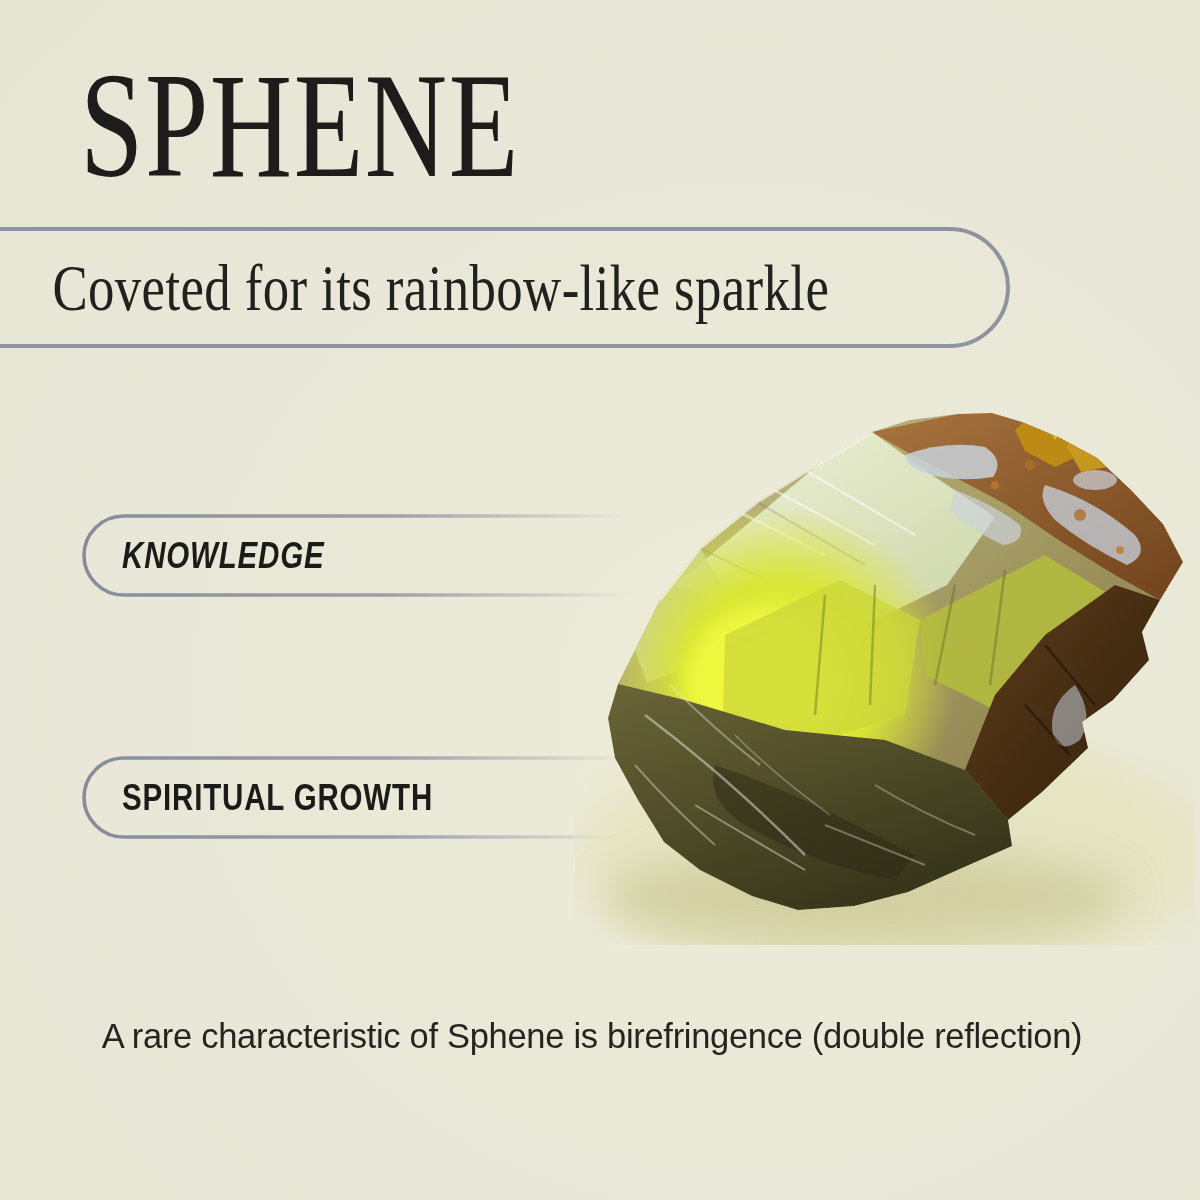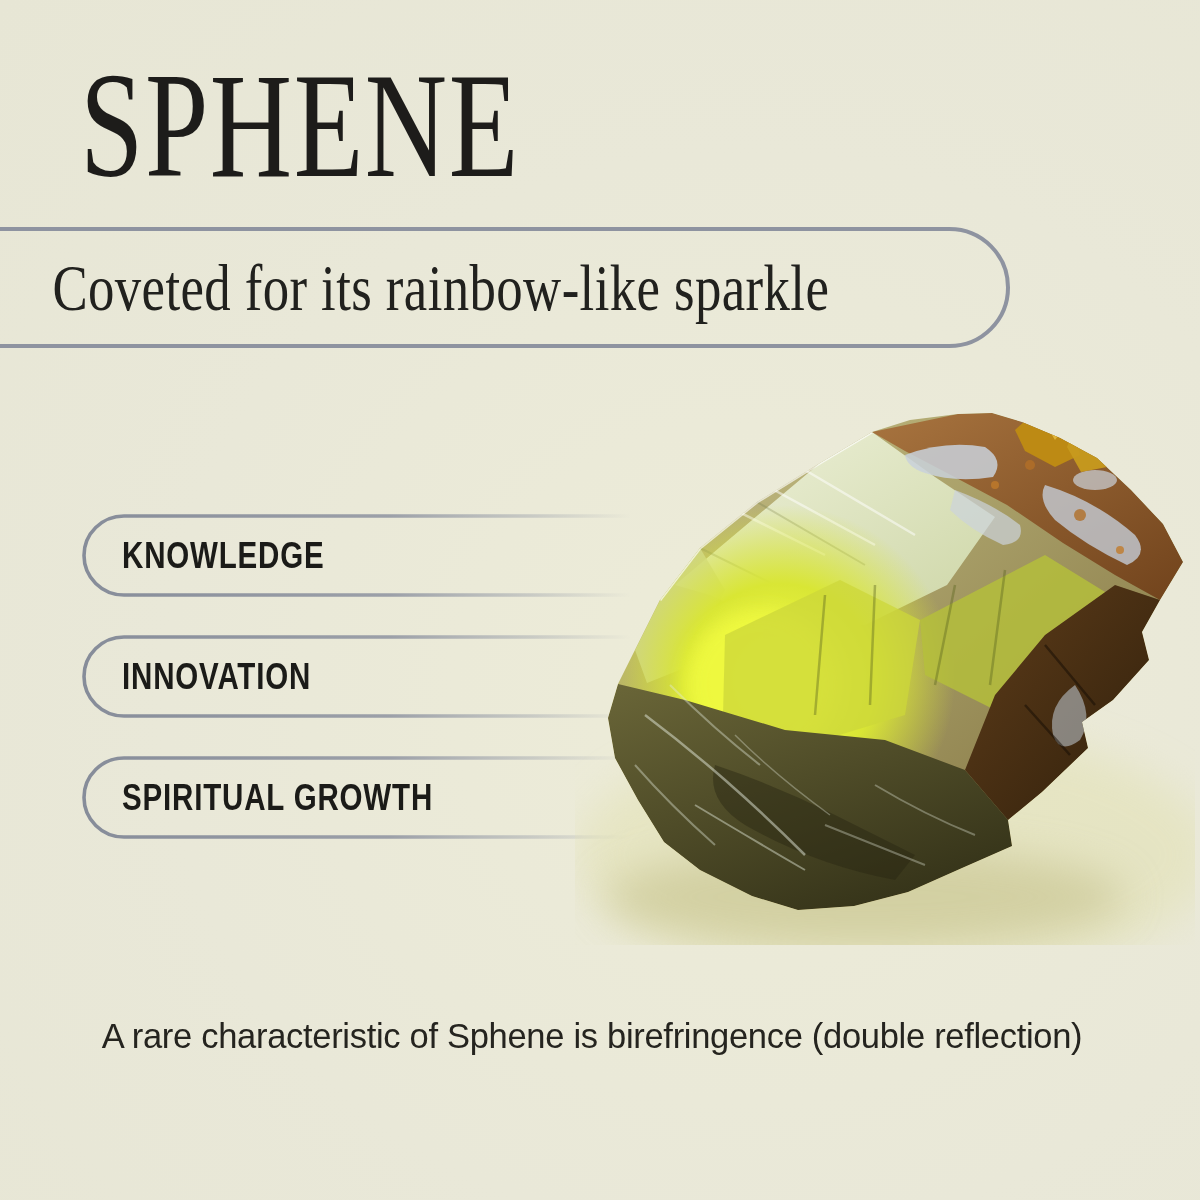--- a/index.html
+++ b/index.html
@@ -34,21 +34,21 @@
 
   
   .trait-pill{position:absolute;left:82px;width:560px;height:86px;}
   .trait-pill svg{position:absolute;inset:0;overflow:hidden;}
   .trait-label{
     position:absolute;left:40px;top:50%;transform:translateY(-50%) scaleX(0.82);
     transform-origin:left center;
     font-size:36px;font-weight:600;color:#1b1b18;letter-spacing:1px;
     white-space:nowrap;
   }
-  .pill-1{top:513px;}
+  .pill-1{top:513px;font-style:italic;}
   .pill-2{top:634px;}
   .pill-3{top:755px;}
 
   
   .gem{position:absolute;left:575px;top:385px;width:620px;height:560px;}
 
   
   .description{
     position:absolute;left:0;right:16px;top:1006px;text-align:center;
     font-size:34.5px;line-height:60px;color:#25241f;letter-spacing:-0.3px;
@@ -73,26 +73,20 @@
           <stop offset="0.55" stop-color="#8e93a0" stop-opacity="0.85"></stop>
           <stop offset="0.8" stop-color="#9399a6" stop-opacity="0.4"></stop>
           <stop offset="0.98" stop-color="#9399a6" stop-opacity="0"></stop>
         </linearGradient>
       </defs>
       <rect x="2" y="3" width="760" height="79" rx="40" fill="none" stroke="url(#fade1)" stroke-width="3.6"></rect>
     </svg>
     <span class="trait-label">KNOWLEDGE</span>
   </div>
 
-  <div class="trait-pill pill-2">
-    <svg width="560" height="86" viewBox="0 0 560 86">
-      <rect x="2" y="3" width="760" height="79" rx="40" fill="none" stroke="url(#fade1)" stroke-width="3.6"></rect>
-    </svg>
-    <span class="trait-label">INNOVATION</span>
-  </div>
 
   <div class="trait-pill pill-3">
     <svg width="560" height="86" viewBox="0 0 560 86">
       <rect x="2" y="3" width="760" height="79" rx="40" fill="none" stroke="url(#fade1)" stroke-width="3.6"></rect>
     </svg>
     <span class="trait-label">SPIRITUAL GROWTH</span>
   </div>
 
   <div class="gem">
     <svg width="620" height="560" viewBox="0 0 620 560">

